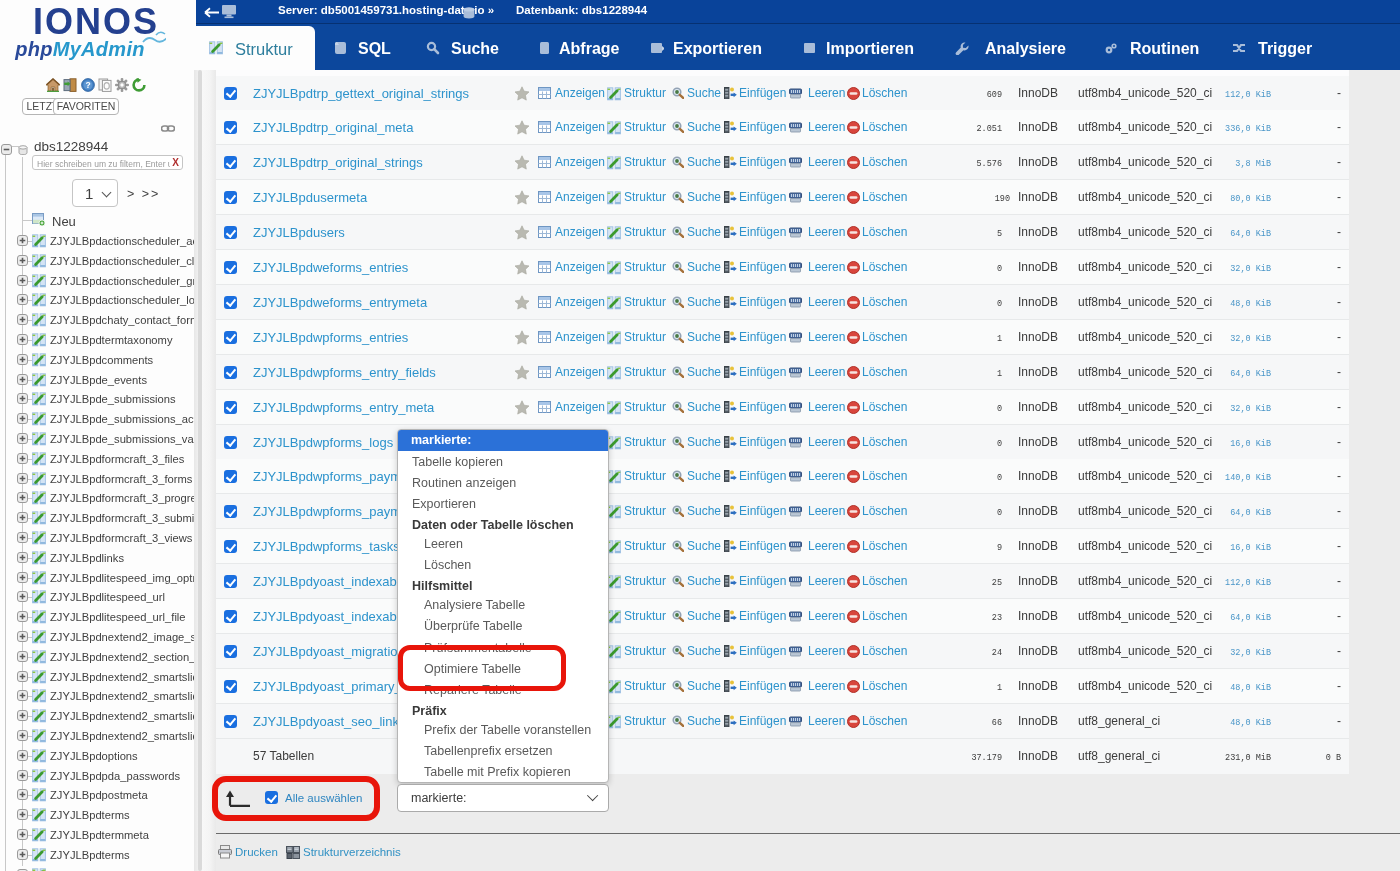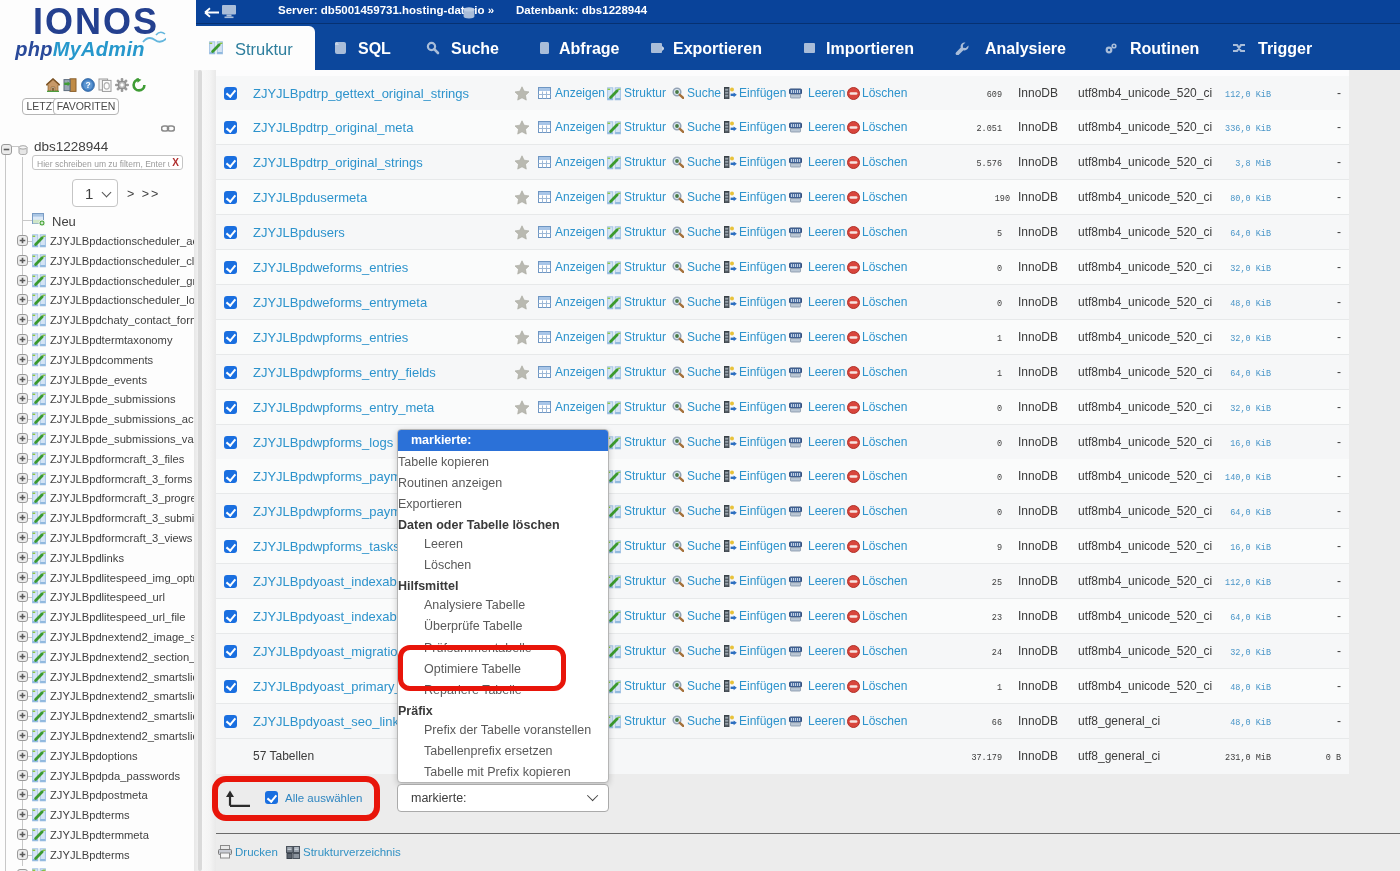--- a/index.html
+++ b/index.html
@@ -41,21 +41,21 @@
 .cb:after { content:""; position:absolute; left:4.2px; top:1.6px; width:3.6px; height:7px; border:solid #fff; border-width:0 2px 2px 0; transform:rotate(40deg); }
 .tname { left:37px; color:#2d93cc; font-size:13px; }
 .alink { color:#2d93cc; }
 .num { font-family:"Liberation Mono", monospace; font-size:8.5px; color:#3c3c3c; top:14px; }
 .size { font-family:"Liberation Mono", monospace; font-size:8.5px; color:#4a96c8; top:14px; }
 .plain { color:#3c3c3c; }
 .icon13 { position:absolute; top:11px; }
 
 #menu { left:397px; top:429px; width:212px; height:354px; background:#fff; border:1px solid #b5b5b5; border-radius:4px; box-shadow:0 2px 6px rgba(0,0,0,0.2); }
 #menuhead { position:absolute; left:0; top:0; width:210px; height:21px; background:#2b71d8; border-radius:3px 3px 0 0; color:#fff; font-weight:bold; font-size:12.5px; line-height:21px; padding-left:13px; }
-.mi { position:absolute; left:0; width:196px; height:21px; font-size:12.5px; color:#5a5a5a; line-height:21px; white-space:nowrap; }
+.mi { position:absolute; left:0; width:196px; height:21px; font-size:12.5px; color:#5a5a5a; line-height:21px; padding-left:14px; white-space:nowrap; }
 .mi.ind { padding-left:26px; }
 .mi.hd { font-weight:bold; color:#3a3a3a; }
 
 .redrect { position:absolute; border:5px solid #e8150a; border-radius:12px; }
 
 #selctl { left:397px; top:784px; width:212px; height:28px; background:#fff; border:1px solid #aaa; border-radius:4px; font-size:12.5px; color:#3c3c3c; line-height:26px; padding-left:13px; }
 #selctl .chev { position:absolute; right:10px; top:8px; width:8px; height:8px; border:solid #444; border-width:0 0 1.8px 1.8px; transform:rotate(-45deg) translateY(-2px); }
 #footerline { left:216px; top:833px; width:1184px; height:1px; background:#6a6a6a; }
 .flink { position:absolute; top:846px; color:#3191c4; font-size:11.5px; }
 

